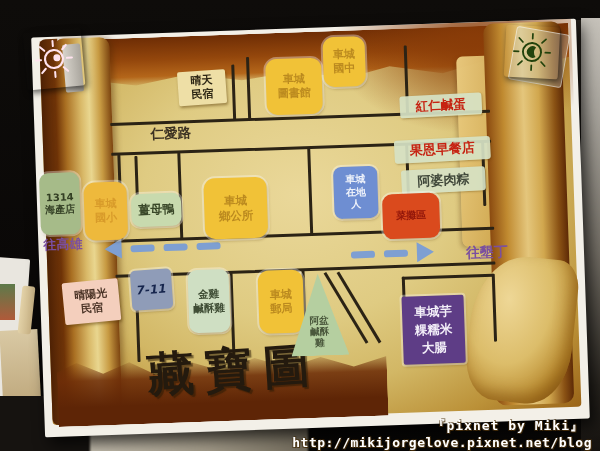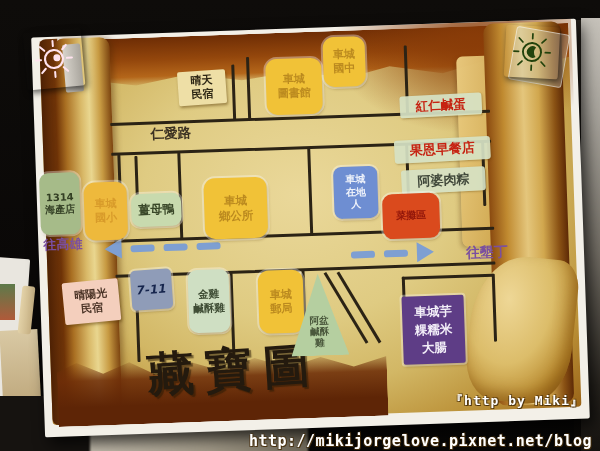--- a/index.html
+++ b/index.html
@@ -106,21 +106,21 @@
   .clip-gray { position:absolute; left:64px; top:44px; width:18px; height:48px; z-index:19;
     background:linear-gradient(90deg,#d8d4cc,#a8a49c); transform:rotate(-5deg); border-radius:2px; }
   .acrylic { position:absolute; left:512px; top:30px; width:54px; height:54px; z-index:19;
     background:rgba(210,218,210,.35); border:1px solid rgba(255,255,255,.5); transform:rotate(10deg); border-radius:3px; }
 
   
   .watermark { position:absolute; right:8px; bottom:1px; z-index:30; text-align:right;
     font-family:"DejaVu Sans Mono",monospace; font-weight:bold; color:#ffffff;
     text-shadow:1px 1px 0 rgba(70,45,10,.9), -1px 1px 0 rgba(70,45,10,.6), 1px -1px 0 rgba(70,45,10,.6); }
   .wm1 { font-size:13px; letter-spacing:1px; margin-right:8px; }
-  .wm2 { font-size:15px; letter-spacing:.5px;margin-top:22px; }
+  .wm2 { font-size:13px; letter-spacing:.5px; }
 </style>
 </head>
 <body>
 
 <div class="scene">
 
   <div class="wall-shadow"></div>
   <div class="wall-strip"></div>
 
 
@@ -255,17 +255,17 @@
           <line x1="36" y1="22" x2="41" y2="22"></line>
         <line x1="8" y1="8" x2="12" y2="12"></line>
           <line x1="32" y1="32" x2="36" y2="36"></line>
         <line x1="36" y1="8" x2="32" y2="12"></line>
           <line x1="12" y1="32" x2="8" y2="36"></line>
       </g>
     </svg>
   </div>
 
   <div class="watermark">
-    <div class="wm1">『http by Miki』</div>
+    <div class="wm1">『pixnet by Miki』</div>
     <div class="wm2">http://mikijorgelove.pixnet.net/blog</div>
   </div>
 
 </div>
 
 </body></html>

